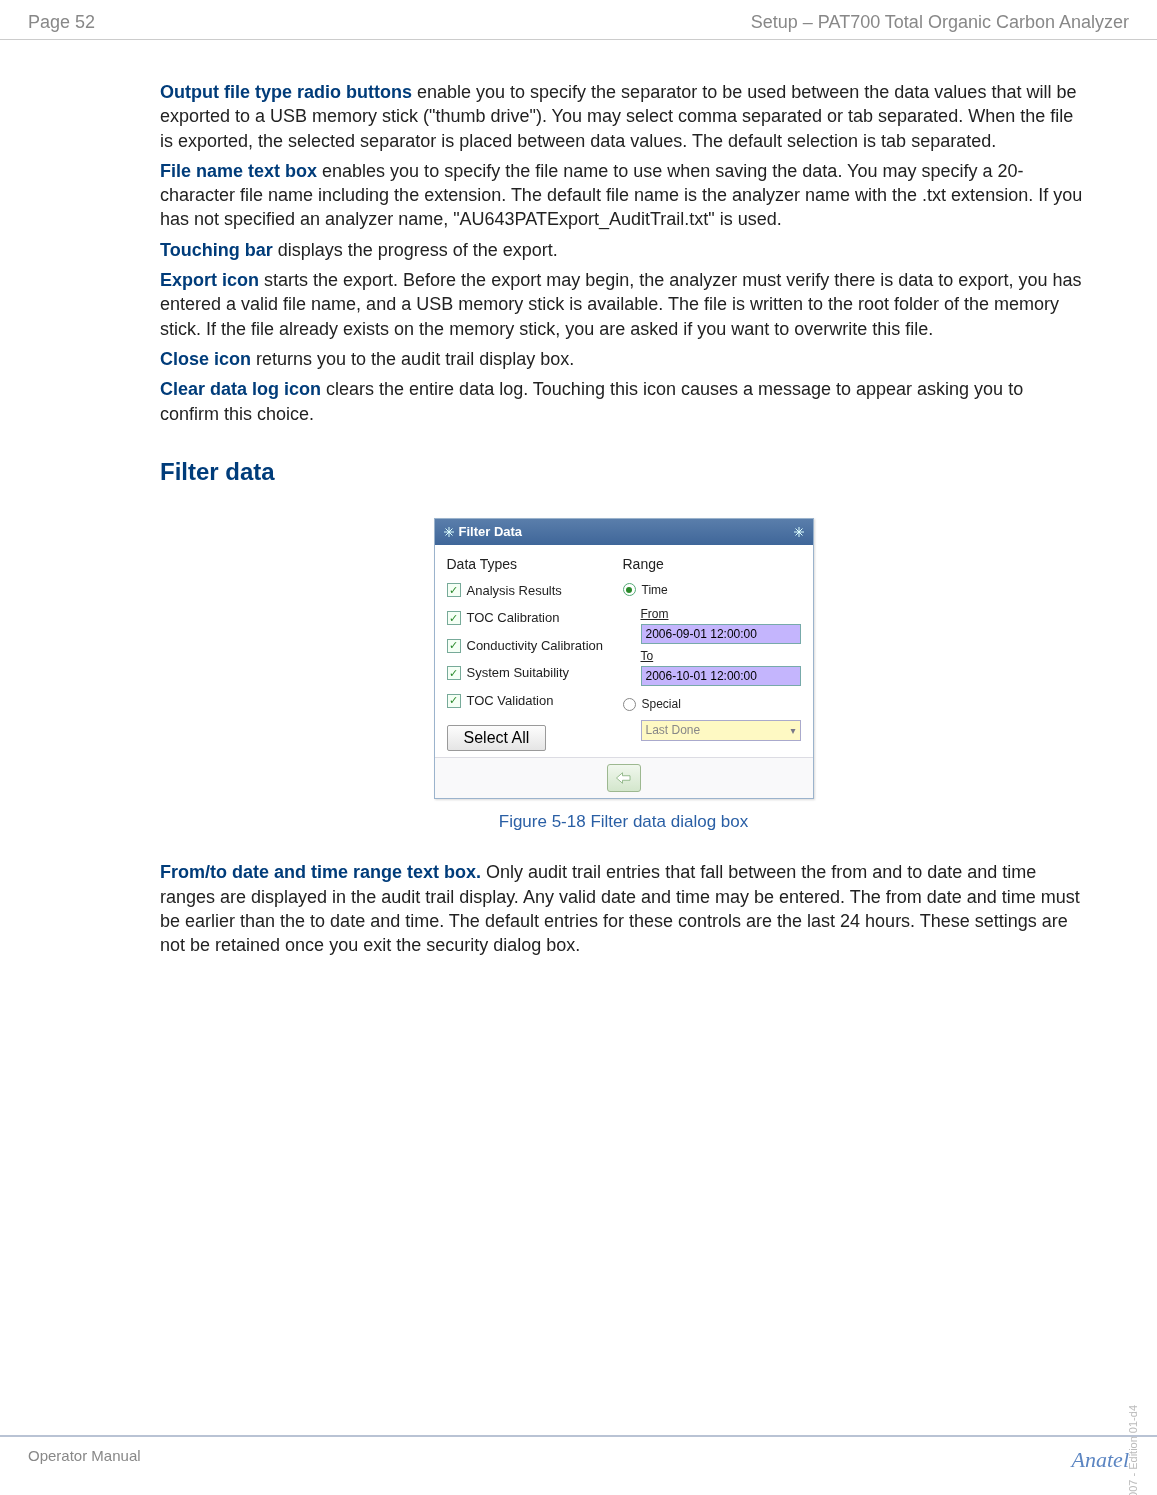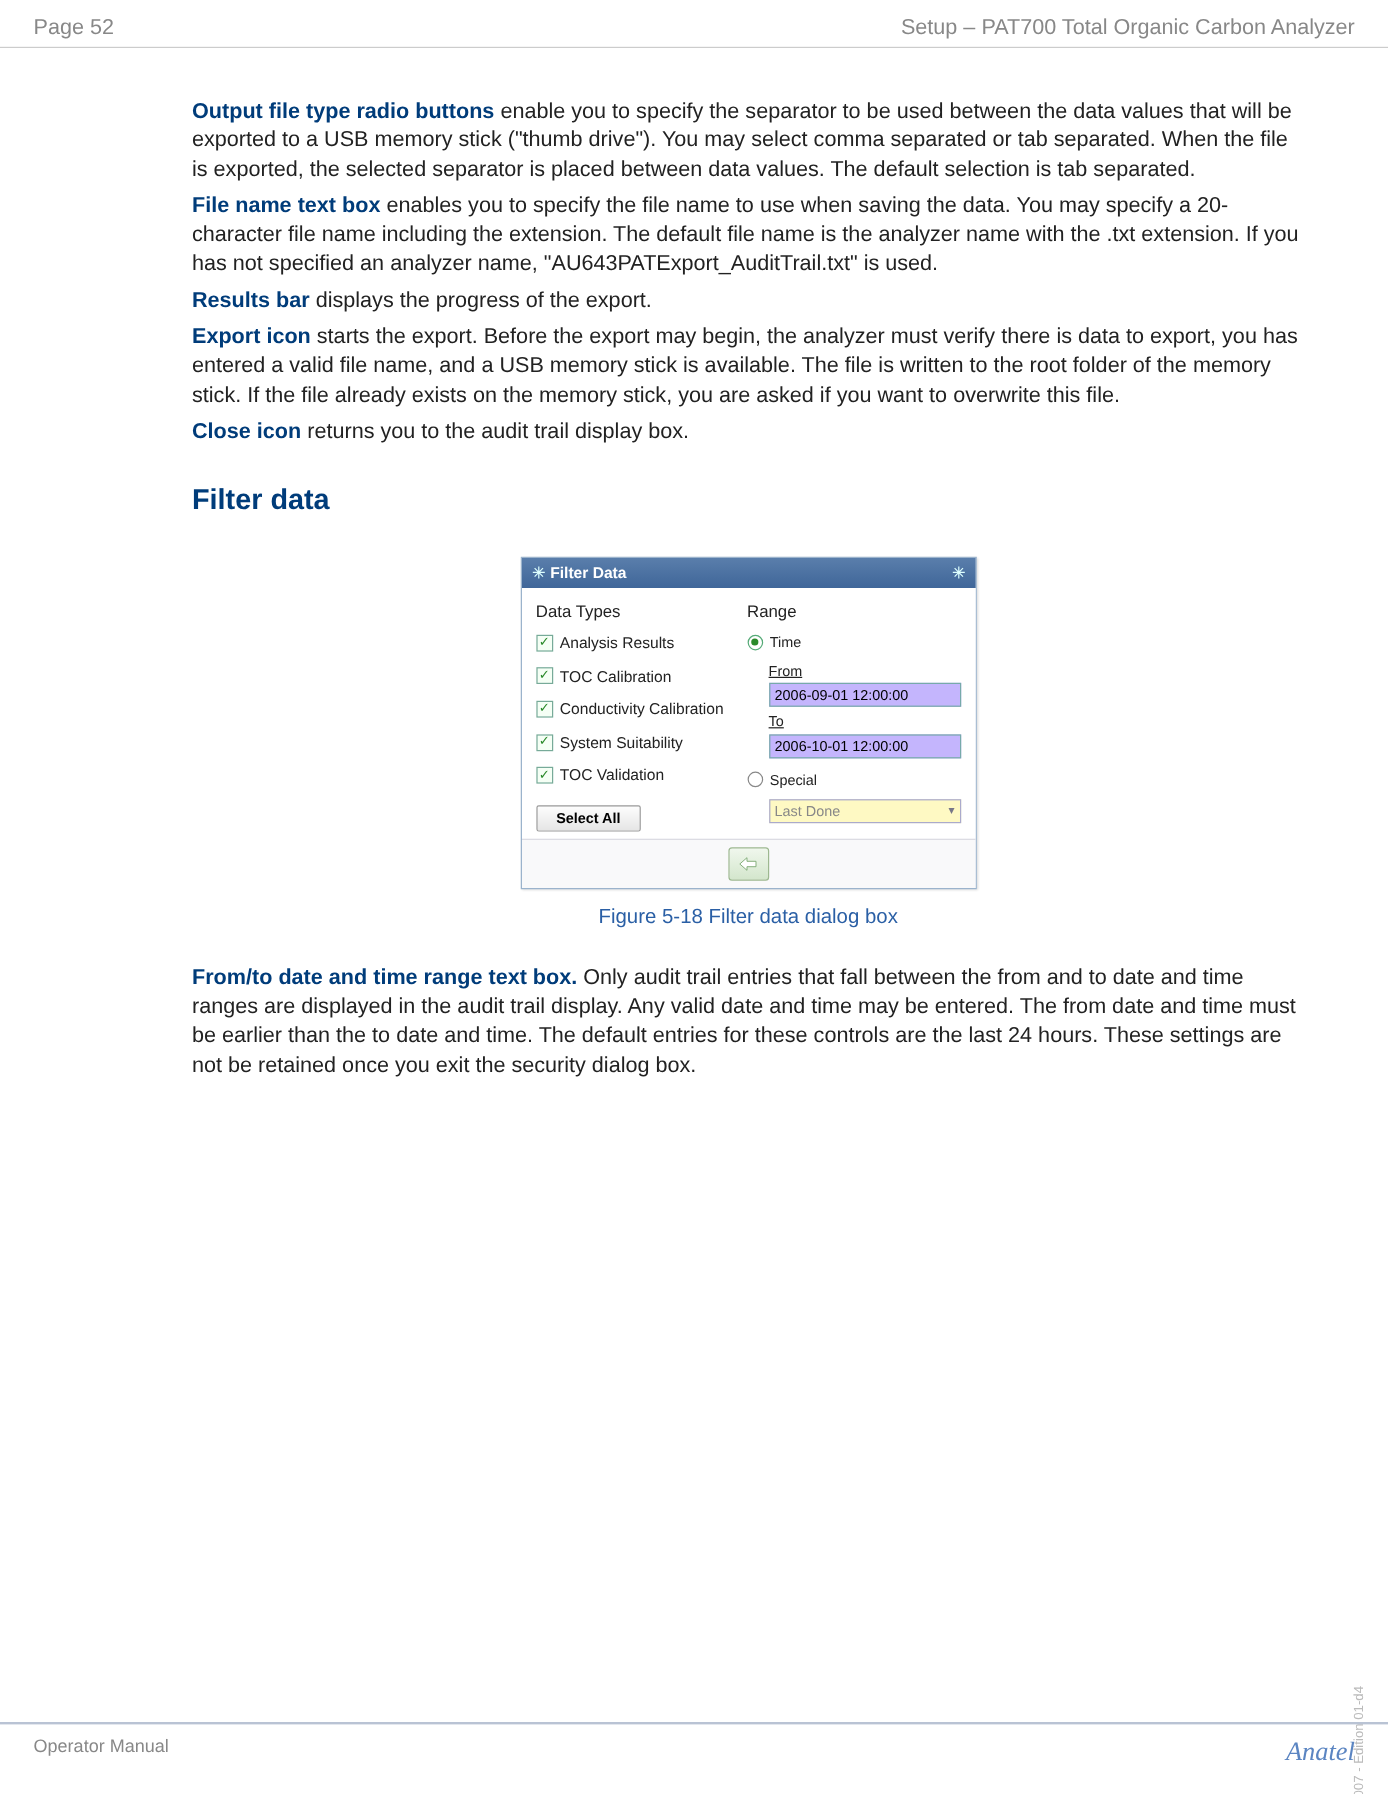--- a/index.html
+++ b/index.html
@@ -66,23 +66,22 @@
   .chk {
     width: 14px; height: 14px; border: 1px solid #7a9; background: #f5fff5;
     display:flex; align-items:center; justify-content:center;
     color: #2a8a2a; font-size: 11px; line-height: 1;
   }
   .select-btn {
     background: linear-gradient(#fdfdfd,#e5e5e5);
     border: 1px solid #9a9a9a;
     border-radius: 2px;
     padding: 3px 16px;
-    font-size: 12px;
+    font-size: 16px;
     margin-top: 6px;
-    font-weight: bold;
   }
   .radio-row { display:flex; align-items:center; gap:6px; margin-bottom:8px; font-size:12px; }
   .radio {
     width:13px; height:13px; border:1px solid #5a7; border-radius:50%;
     display:flex; align-items:center; justify-content:center;
   }
   .radio.sel::after { content:""; width:6px; height:6px; background:#2a8a2a; border-radius:50%; }
   .radio.empty { border-color:#888; }
   .field-label { font-size:12px; margin:4px 0 2px 18px;text-decoration:underline; }
   .text-input {
@@ -143,23 +142,24 @@
 <body>
 
 <div class="page-header">
   <span>Page 52</span>
   <span>Setup – PAT700 Total Organic Carbon Analyzer</span>
 </div>
 
 <div class="content">
   <p><span class="term">Output file type radio buttons</span><span> enable you to specify the separator to be used between the data values that will be exported to a USB memory stick ("thumb drive"). You may select comma separated or tab separated. When the file is exported, the selected separator is placed between data values. The default selection is tab separated.</span></p>
   <p><span class="term">File name text box</span><span> enables you to specify the file name to use when saving the data. You may specify a 20-character file name including the extension. The default file name is the analyzer name with the .txt extension. If you has not specified an analyzer name, "AU643PATExport_AuditTrail.txt" is used.</span></p>
-  <p><span class="term">Results bar</span><span> displays the progress of the export.</span></p>
+  <p><span class="term">Touching bar</span><span> displays the progress of the export.</span></p>
   <p><span class="term">Export icon</span><span> starts the export. Before the export may begin, the analyzer must verify there is data to export, you has entered a valid file name, and a USB memory stick is available. The file is written to the root folder of the memory stick. If the file already exists on the memory stick, you are asked if you want to overwrite this file.</span></p>
   <p><span class="term">Close icon</span><span> returns you to the audit trail display box.</span></p>
+  <p><span class="term">Clear data log icon</span><span> clears the entire data log. Touching this icon causes a message to appear asking you to confirm this choice.</span></p>
 
   <h2 class="section">Filter data</h2>
 
   <div class="figure-wrap">
     <div class="dialog">
       <div class="dialog-title">
         <span class="left">
           <svg class="title-icon" viewBox="0 0 24 24">
               <path d="M12 2v20M2 12h20M5 5l14 14M19 5L5 19" stroke="#dff" stroke-width="2"></path>
             </svg>

